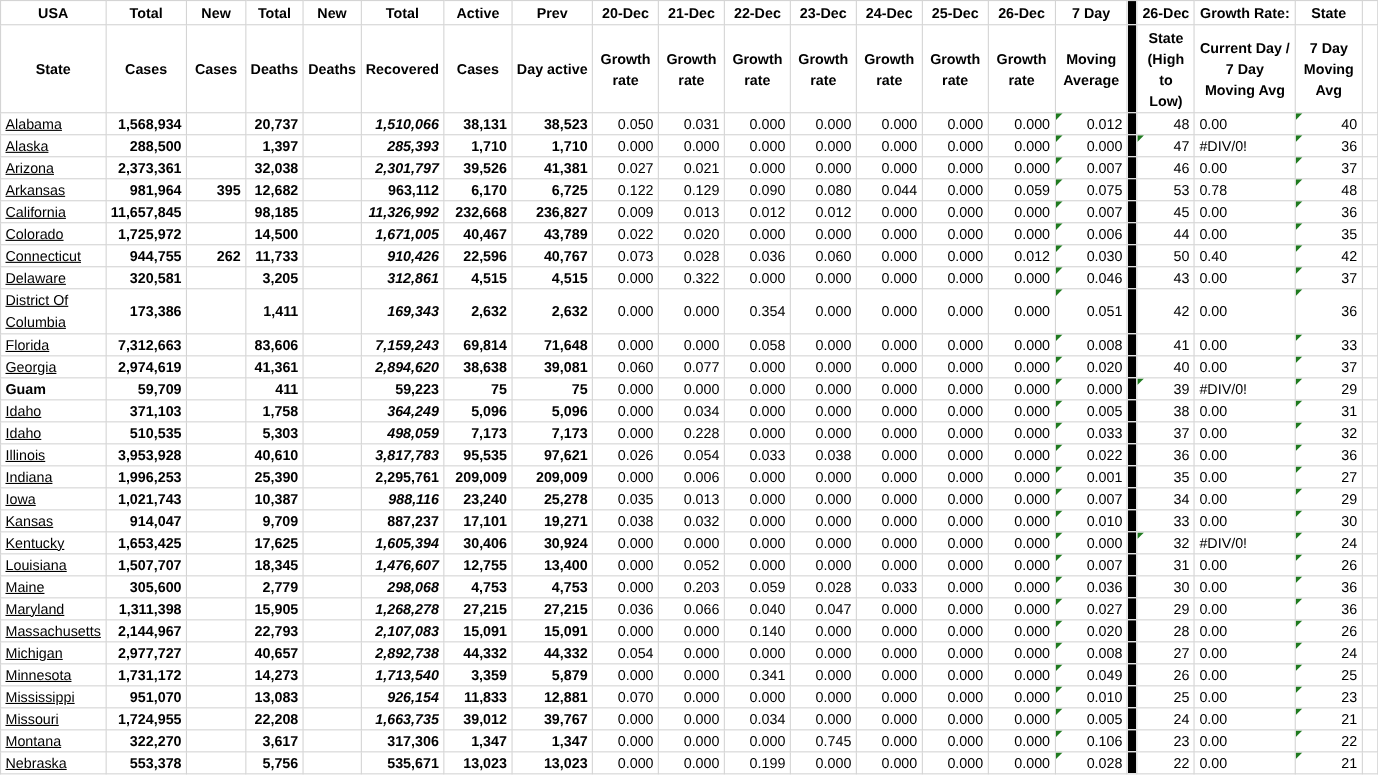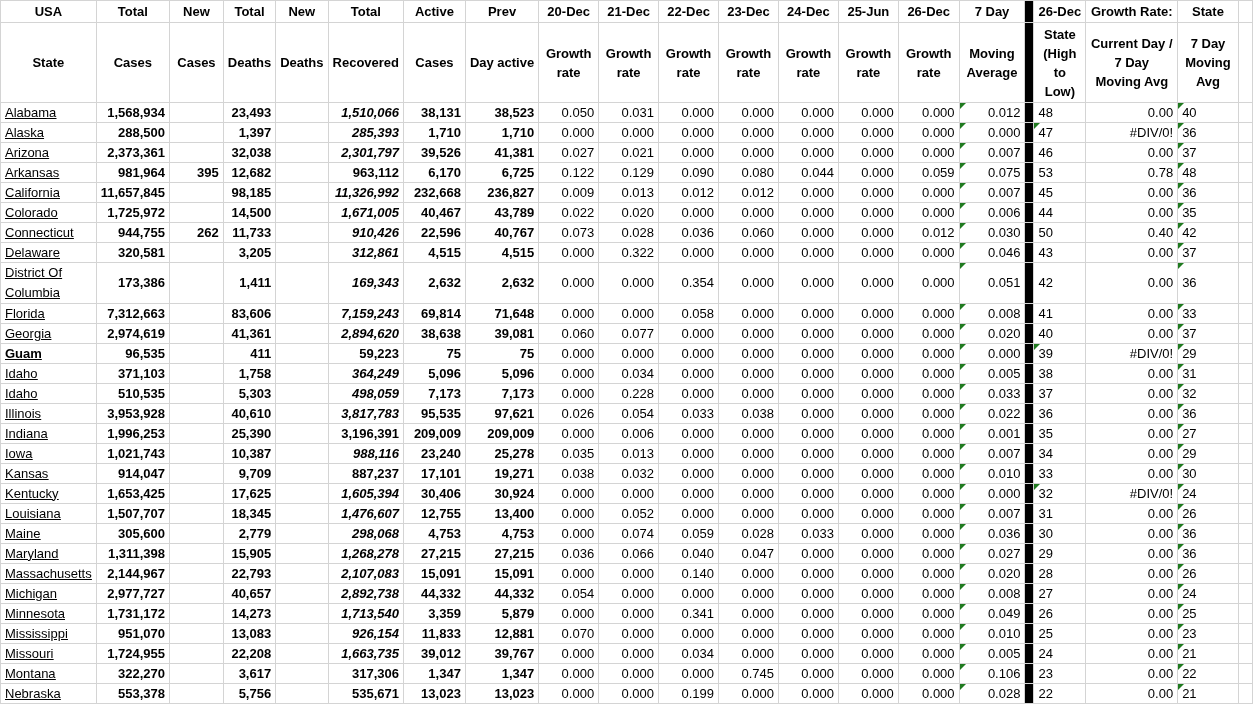--- a/index.html
+++ b/index.html
@@ -3,28 +3,28 @@
 <meta charset="utf-8">
 <style>
   html, body { margin: 0; padding: 0; background: #ffffff; }
   body { width: 1253px; height: 711px; overflow: hidden; position: relative;
          font-family: "Liberation Sans", "DejaVu Sans", sans-serif; font-size: 13px; color: #000; }
   table.sheet { border-collapse: collapse; table-layout: fixed; position: absolute; left: 0; top: 0; }
   table.sheet td { border: 1px solid #d4d4d4; padding: 0 4px; white-space: nowrap; overflow: hidden;
                    box-sizing: border-box; position: relative; vertical-align: middle; line-height: 14px; }
   td.hdr { font-weight: bold; text-align: center; font-size: 13px; }
   td.hdr.multi { white-space: normal; line-height: 19px; }
-  td.state { text-align: left; padding-left: 0; text-decoration: underline; }
+  td.state { text-align: left; padding-left: 0; }
   td.state span.lnk { text-decoration: underline; }
   td.state.plain span.lnk { text-decoration: none; font-weight: bold; }
   td.num { text-align: right; font-weight: bold; }
   td.num.ital { font-style: italic; font-weight: bold; margin-left: 12px; }
   td.rate { text-align: right; font-weight: normal; }
-  td.rank { text-align: left; }
-  td.ratio { text-align: right; }
+  td.rank { text-align: right; }
+  td.ratio { text-align: left; }
   td.sep { background: #000; border: none; padding: 0; }
   td.tri::before { content: ""; position: absolute; left: 0; top: 0; width: 0; height: 0;
                    border-top: 6px solid #1f7a1f; border-right: 6px solid transparent; }
   tr.r1 td { height: 22px; }
   tr.r2 td { height: 80px; }
   tr.row td { height: 20px; }
   tr.row.tall td { height: 40px; }
   tr.row.tall td.state { white-space: normal; line-height: 20px; }
 </style>
 </head>
@@ -62,21 +62,21 @@
       <td class="hdr">Total</td>
       <td class="hdr">New</td>
       <td class="hdr">Total</td>
       <td class="hdr">Active</td>
       <td class="hdr">Prev</td>
       <td class="hdr">20-Dec</td>
       <td class="hdr">21-Dec</td>
       <td class="hdr">22-Dec</td>
       <td class="hdr">23-Dec</td>
       <td class="hdr">24-Dec</td>
-      <td class="hdr">25-Jun</td>
+      <td class="hdr">25-Dec</td>
       <td class="hdr">26-Dec</td>
       <td class="hdr">7 Day</td>
       <td class="sep"></td>
       <td class="hdr">26-Dec</td>
       <td class="hdr">Growth Rate:</td>
       <td class="hdr">State</td>
       <td></td>
     </tr>
     <tr class="r2">
       <td class="hdr">State</td>
@@ -98,21 +98,21 @@
       <td class="sep"></td>
       <td class="hdr multi">State (High to Low)</td>
       <td class="hdr multi">Current Day / 7 Day Moving Avg</td>
       <td class="hdr multi">7 Day Moving Avg</td>
       <td></td>
     </tr>
   <tr class="row">
     <td class="state"><span class="lnk">Alabama</span></td>
     <td class="num">1,568,934</td>
     <td class="num"></td>
-    <td class="num">23,493</td>
+    <td class="num">20,737</td>
     <td class="num"></td>
     <td class="num rec ital">1,510,066</td>
     <td class="num">38,131</td>
     <td class="num">38,523</td>
     <td class="rate">0.050</td>
     <td class="rate">0.031</td>
     <td class="rate">0.000</td>
     <td class="rate">0.000</td>
     <td class="rate">0.000</td>
     <td class="rate">0.000</td>
@@ -349,21 +349,21 @@
     <td class="rate">0.000</td>
     <td class="rate tri">0.020</td>
     <td class="sep"></td>
     <td class="rank">40</td>
     <td class="ratio">0.00</td>
     <td class="rank tri">37</td>
     <td></td>
   </tr>
       <tr class="row">
     <td class="state plain"><span class="lnk">Guam</span></td>
-    <td class="num">96,535</td>
+    <td class="num">59,709</td>
     <td class="num"></td>
     <td class="num">411</td>
     <td class="num"></td>
     <td class="num rec">59,223</td>
     <td class="num">75</td>
     <td class="num">75</td>
     <td class="rate">0.000</td>
     <td class="rate">0.000</td>
     <td class="rate">0.000</td>
     <td class="rate">0.000</td>
@@ -445,21 +445,21 @@
     <td class="ratio">0.00</td>
     <td class="rank tri">36</td>
     <td></td>
   </tr>
       <tr class="row">
     <td class="state"><span class="lnk">Indiana</span></td>
     <td class="num">1,996,253</td>
     <td class="num"></td>
     <td class="num">25,390</td>
     <td class="num"></td>
-    <td class="num rec">3,196,391</td>
+    <td class="num rec">2,295,761</td>
     <td class="num">209,009</td>
     <td class="num">209,009</td>
     <td class="rate">0.000</td>
     <td class="rate">0.006</td>
     <td class="rate">0.000</td>
     <td class="rate">0.000</td>
     <td class="rate">0.000</td>
     <td class="rate">0.000</td>
     <td class="rate">0.000</td>
     <td class="rate tri">0.001</td>
@@ -564,21 +564,21 @@
       <tr class="row">
     <td class="state"><span class="lnk">Maine</span></td>
     <td class="num">305,600</td>
     <td class="num"></td>
     <td class="num">2,779</td>
     <td class="num"></td>
     <td class="num rec ital">298,068</td>
     <td class="num">4,753</td>
     <td class="num">4,753</td>
     <td class="rate">0.000</td>
-    <td class="rate">0.074</td>
+    <td class="rate">0.203</td>
     <td class="rate">0.059</td>
     <td class="rate">0.028</td>
     <td class="rate">0.033</td>
     <td class="rate">0.000</td>
     <td class="rate">0.000</td>
     <td class="rate tri">0.036</td>
     <td class="sep"></td>
     <td class="rank">30</td>
     <td class="ratio">0.00</td>
     <td class="rank tri">36</td>

